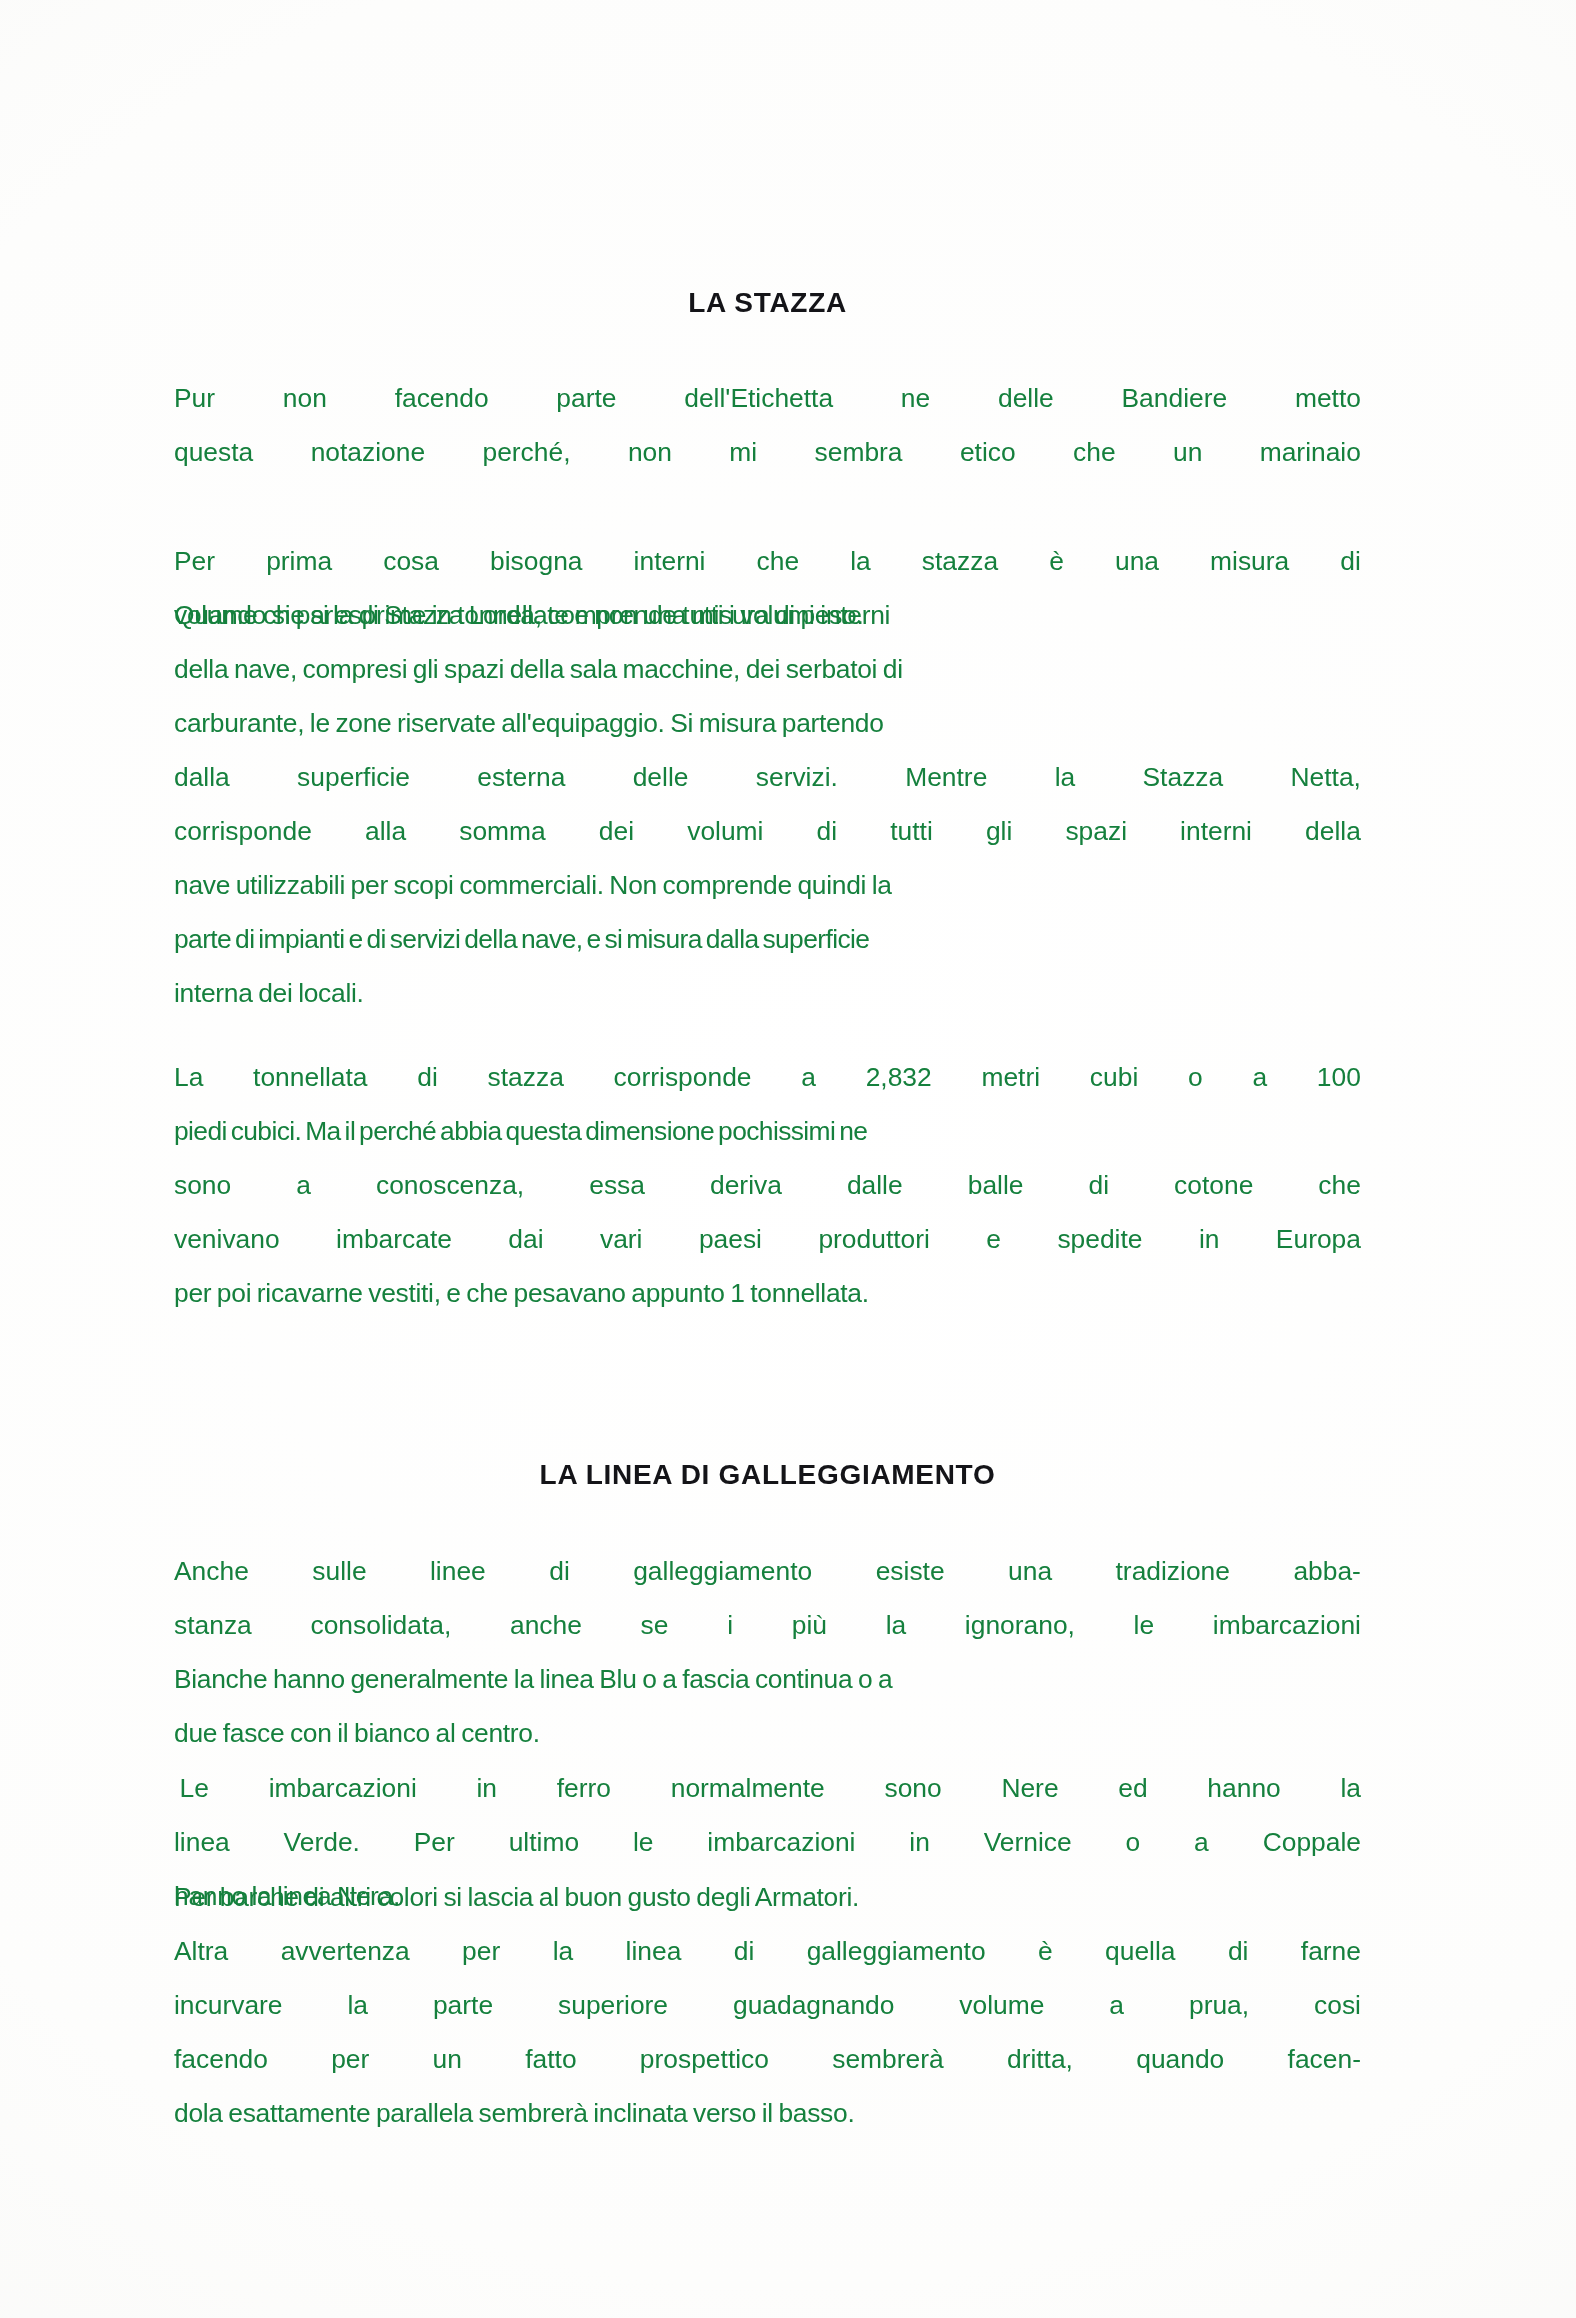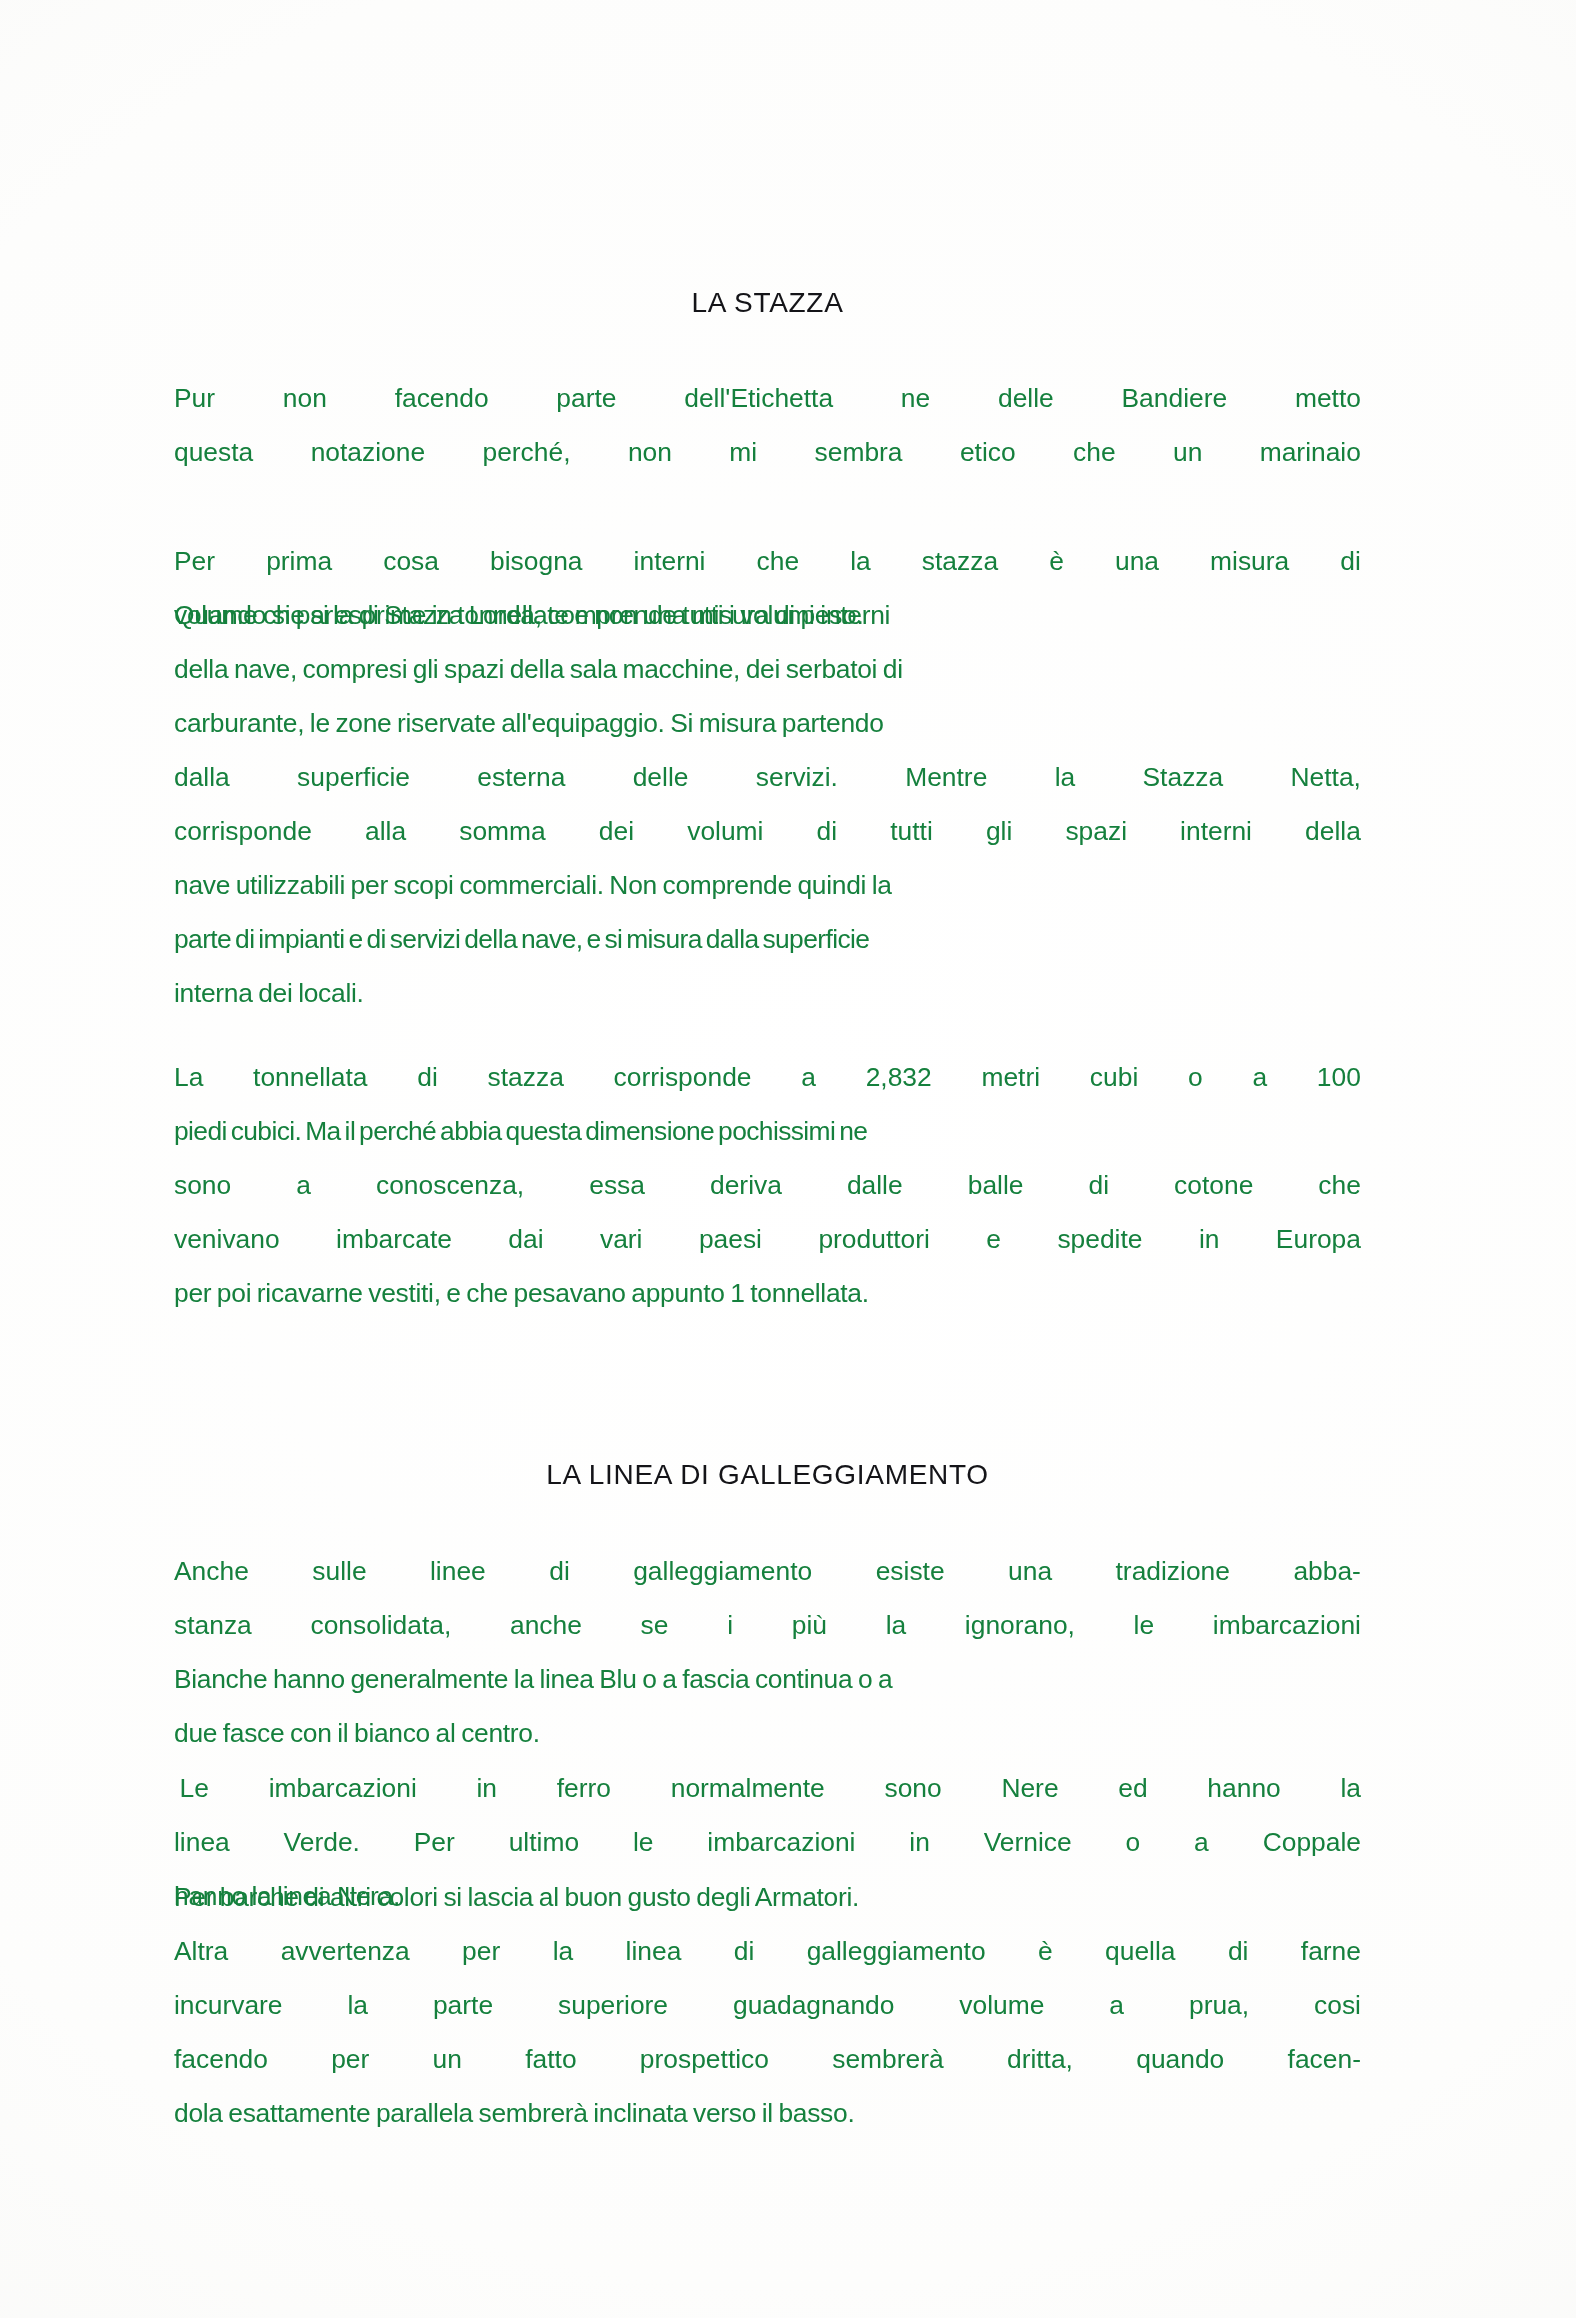--- a/index.html
+++ b/index.html
@@ -31,21 +31,21 @@
     position: absolute;
     left: 174px;
     top: 0;
     width: 1187px;
     height: 2458px;
   }
 
   
   .section-heading {
     text-align: center;
-    font-weight: normal;
+    font-weight: bold;
     font-size: 28px;
     letter-spacing: 0.7px;
     color: #141418;
     white-space: nowrap;
   }
 
   #heading-stazza-wrap { position: absolute; left: 0; top: 268px; width: 1187px; }
   #heading-galleggiamento-wrap { position: absolute; left: 0; top: 1440px; width: 1187px; }
 
   

